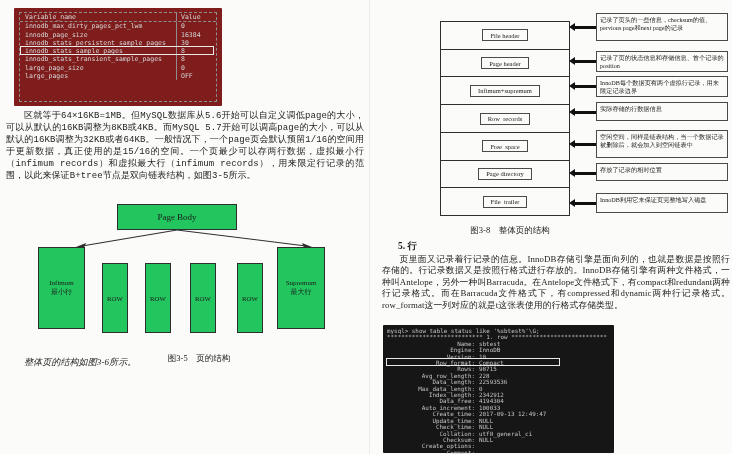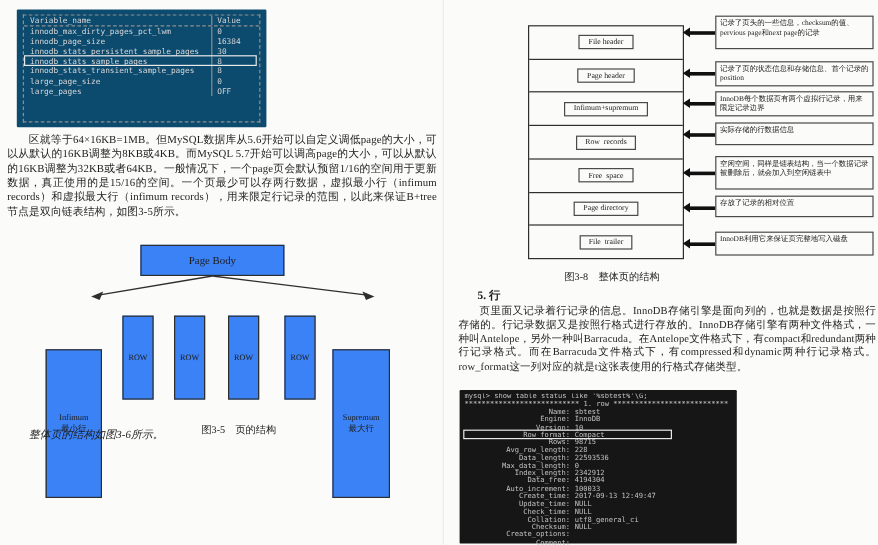--- a/index.html
+++ b/index.html
@@ -5,21 +5,21 @@
   * { margin:0; padding:0; box-sizing:border-box; }
   html,body { width:732px; height:454px; }
   body {
     position:relative; background:#fbfbfa; color:#1d1d1d;
     font-family:"Liberation Serif", serif; overflow:hidden;
   }
   .abs { position:absolute; }
 
   
   .terminal {
-    background:#0c4a6e; color:#d6d6d6;
+    background:#7f1d1d; color:#d6d6d6;
     font-family:"DejaVu Sans Mono", monospace;
     border-radius:1px;
   }
   .t1 { left:14px; top:8px; width:208px; height:98px; padding:4px 5px; font-size:6.5px; line-height:8.3px; }
   .t1-table { border:1px dashed #8f8f8f; height:100%; }
   .t1r { display:flex; padding:0 2px; white-space:nowrap; }
   .t1r.head { border-bottom:1px dashed #8f8f8f; }
   .t1n { flex:1; padding-left:3px; border-right:1px solid #8f8f8f; overflow:hidden; }
   .t1v { width:37px; padding-left:4px; }
   .hl-box { border:1px solid #e9e9e9; pointer-events:none; }
@@ -31,23 +31,23 @@
   .t2v { padding-left:4px; }
 
   
   .para { font-size:9px; line-height:12px; text-align:justify; text-indent:2em; letter-spacing:.1px; }
   .caption { font-size:8.5px; text-align:center; color:#222; }
   .heading { font-size:9.5px; font-weight:bold; }
   .col-divider { left:369px; top:0; width:1px; height:454px; background:#ececea; }
 
   
   .fig35 { left:10px; top:200px; width:350px; height:150px; }
-  .box { position:absolute; border:1.3px solid #2e2e2e; background:#3b82f6; display:flex; align-items:center; justify-content:center; text-align:center; }
+  .box { position:absolute; border:1.3px solid #2e2e2e; background:#22c55e; display:flex; align-items:center; justify-content:center; text-align:center; }
   .pagebody { left:107px; top:4px; width:120px; height:26px; font-size:9px; }
-  .endbox { top:47px; width:47px; height:124px; font-size:7px; line-height:9px; flex-direction:column;margin-top:44px; }
+  .endbox { top:47px; width:47px; height:82px; font-size:7px; line-height:9px; flex-direction:column; }
   .infimum { left:28px; }
   .supremum { left:267px; width:48px; }
   .rowbox { top:63px; width:26px; height:70px; font-size:6.8px; }
 
   
   .fig36 { left:380px; top:10px; width:352px; height:210px; }
   .f36-outer { position:absolute; left:60px; top:11px; width:130px; height:195px; border:1.4px solid #2e2e2e; display:flex; flex-direction:column; background:#fbfbfa; }
   .f36-row { flex:1; display:flex; align-items:center; justify-content:center; border-bottom:1px solid #2e2e2e; }
   .f36-row:last-child { border-bottom:none; }
   .f36-label { border:1px solid #4a4a4a; font-size:6.5px; padding:1.5px 7px; white-space:pre; background:#fbfbfa; }
@@ -91,21 +91,21 @@
         <span class="t1v">0</span>
       </div>
     <div class="t1r">
         <span class="t1n">large_pages</span>
         <span class="t1v">OFF</span>
       </div>
   </div>
   <div class="hl-box abs" style="left:6px; top:38px; width:194px; height:9px;"></div>
 </div>
 
-<div class="para abs" style="left:6px; top:110px; width:358px;">区就等于64×16KB=1MB。但MySQL数据库从5.6开始可以自定义调低page的大小，可以从默认的16KB调整为8KB或4KB。而MySQL 5.7开始可以调高page的大小，可以从默认的16KB调整为32KB或者64KB。一般情况下，一个page页会默认预留1/16的空间用于更新数据，真正使用的是15/16的空间。一个页最少可以存两行数据，虚拟最小行（infimum records）和虚拟最大行（infimum records），用来限定行记录的范围，以此来保证B+tree节点是双向链表结构，如图3-5所示。</div>
+<div class="para abs" style="left:6px; top:110px; width:358px;font-family:Liberation Mono, monospace;">区就等于64×16KB=1MB。但MySQL数据库从5.6开始可以自定义调低page的大小，可以从默认的16KB调整为8KB或4KB。而MySQL 5.7开始可以调高page的大小，可以从默认的16KB调整为32KB或者64KB。一般情况下，一个page页会默认预留1/16的空间用于更新数据，真正使用的是15/16的空间。一个页最少可以存两行数据，虚拟最小行（infimum records）和虚拟最大行（infimum records），用来限定行记录的范围，以此来保证B+tree节点是双向链表结构，如图3-5所示。</div>
 
 <div class="fig35 abs">
   <svg width="350" height="150" style="position:absolute;left:0;top:0;">
     <line x1="167" y1="30" x2="72" y2="46" stroke="#2e2e2e" stroke-width="1.1"></line>
     <polygon points="66,47 76,43 73,50" fill="#2e2e2e"></polygon>
     <line x1="167" y1="30" x2="296" y2="46" stroke="#2e2e2e" stroke-width="1.1"></line>
     <polygon points="302,47 292,43 295,50" fill="#2e2e2e"></polygon>
   </svg>
   <div class="box pagebody">Page Body</div>
   <div class="box endbox infimum">

